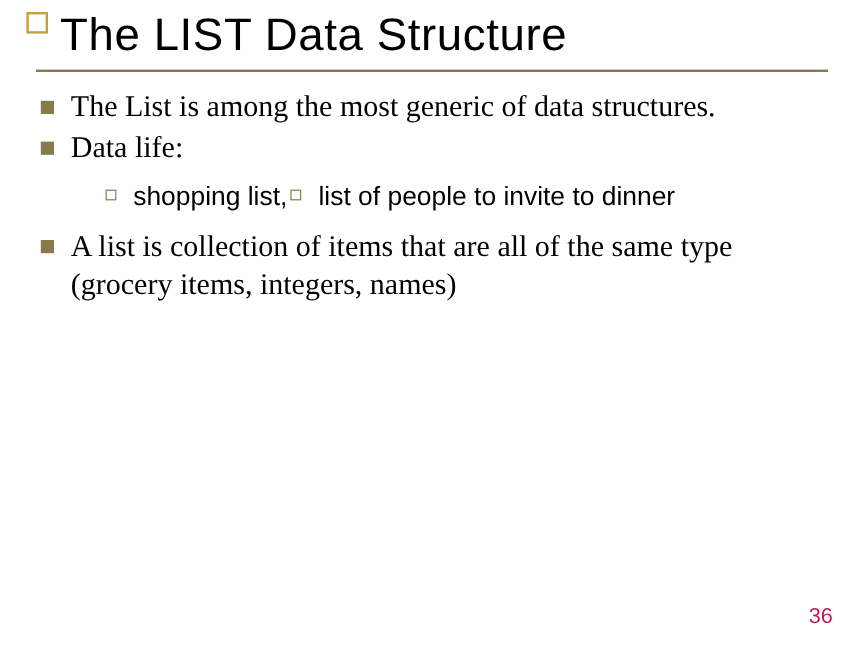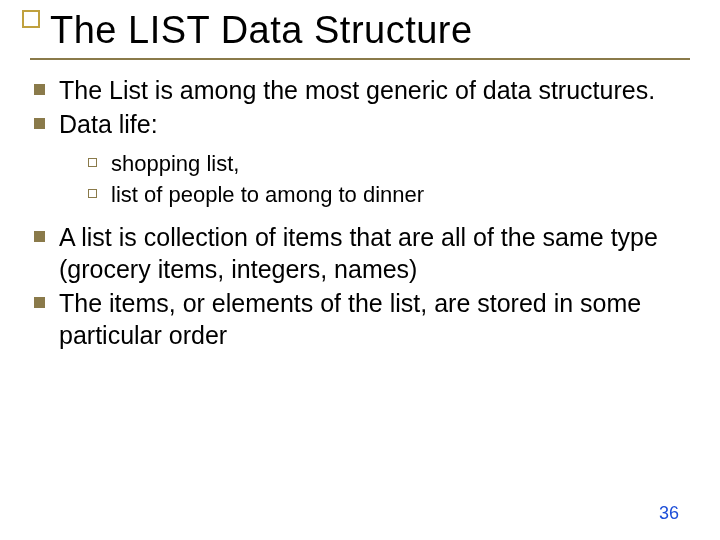--- a/index.html
+++ b/index.html
@@ -45,20 +45,21 @@
   }
   .body {
     font-size: 25px;
     line-height: 1.28;
   }
   .lvl1 {
     display: flex;
     flex-direction: column;
     gap: 2px;
     margin-left: 4px;
+    font-family: Liberation Serif, serif;
   }
   .item {
     display: flex;
     align-items: flex-start;
   }
   .bullet-sq {
     flex: 0 0 auto;
     width: 11px;
     height: 11px;
     background: #8a7a4a;
@@ -74,29 +75,30 @@
     margin-top: 8px;
     margin-right: 14px;
   }
   .item-text {
     flex: 1 1 auto;
   }
   .lvl2 {
     font-size: 22px;
     margin: 10px 0 12px 58px;
     display: flex;
-    flex-direction: column;
+    flex-direction: row;
     gap: 3px;
+    text-align: center;
   }
   .page-num {
     position: absolute;
-    right: 41px;
+    right: 26px;
     bottom: 16px;
     font-size: 18px;
-    color: #1d4ed8;
+    color: #be185d;
   }
 </style>
 </head>
 <body>
 
 <div class="slide">
   <div class="accent-box"></div>
   <h1 class="title">The LIST Data Structure</h1>
   <hr class="title-rule">
 
@@ -113,31 +115,27 @@
       </div>
     </div>
 
     <div class="lvl2">
       <div class="item">
         <span class="bullet-open"></span>
         <span class="item-text">shopping list,</span>
       </div>
       <div class="item">
         <span class="bullet-open"></span>
-        <span class="item-text">list of people to among to dinner</span>
+        <span class="item-text">list of people to invite to dinner</span>
       </div>
     </div>
 
     <div class="lvl1">
       <div class="item">
         <span class="bullet-sq"></span>
         <span class="item-text">A list is collection of items that are all of the same type (grocery items, integers, names)</span>
-      </div>
-      <div class="item">
-        <span class="bullet-sq"></span>
-        <span class="item-text">The items, or elements of the list, are stored in some particular order</span>
       </div>
     </div>
 
   </div>
 
   <div class="page-num">36</div>
 </div>
 
 </body></html>

